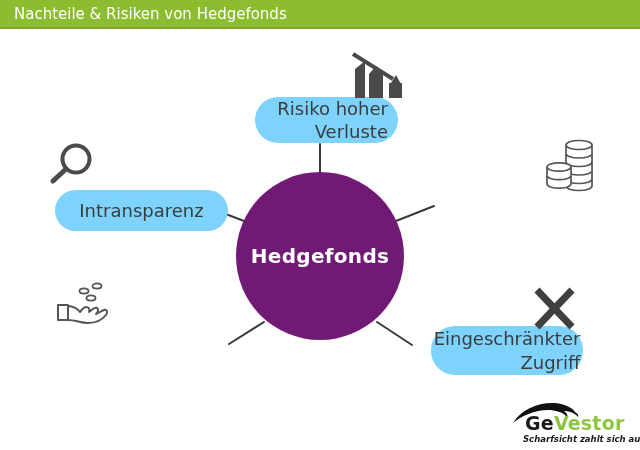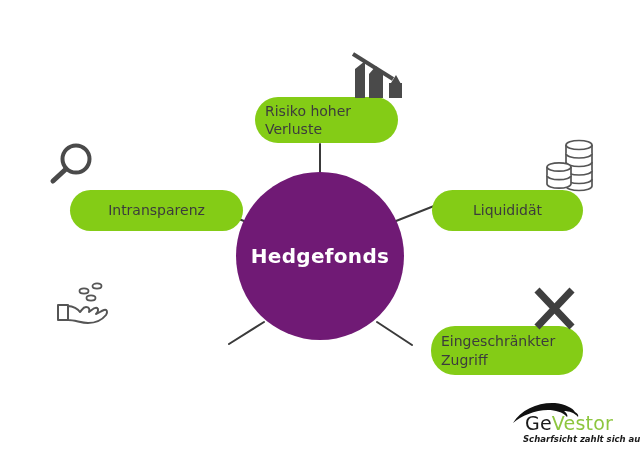--- a/index.html
+++ b/index.html
@@ -13,73 +13,73 @@
     color:#ffffff;font-size:15px;line-height:29px;padding-left:14px;
     box-sizing:border-box;
   }
   .connectors{position:absolute;left:0;top:0;z-index:1;}
   .center-circle{
     position:absolute;left:236px;top:172px;width:168px;height:168px;border-radius:50%;
     background:#701a75;display:flex;align-items:center;justify-content:center;
     color:#ffffff;font-size:20px;font-weight:bold;z-index:2;letter-spacing:.3px;
   }
   .pill{
-    position:absolute;background:#84cc16;border-radius:24px;z-index:2;
-    display:flex;align-items:center;justify-content:center;text-align:left;
-    color:#3c3c3c;font-size:14px;line-height:1.3;box-sizing:border-box;padding:2px 10px;
+    position:absolute;background:#7dd3fc;border-radius:24px;z-index:2;
+    display:flex;align-items:center;justify-content:center;text-align:right;
+    color:#3c3c3c;font-size:18px;line-height:1.3;box-sizing:border-box;padding:2px 10px;
   }
   .pill-top{left:255px;top:97px;width:143px;height:46px;}
   .pill-right{left:432px;top:190px;width:151px;height:41px;}
-  .pill-left{left:70px;top:190px;width:173px;height:41px;}
+  .pill-left{left:55px;top:190px;width:173px;height:41px;}
   .pill-bleft{left:78px;top:328px;width:151px;height:42px;}
   .pill-bright{left:431px;top:326px;width:152px;height:49px;}
   .icon{position:absolute;z-index:2;}
   .icon-chart{left:352px;top:51px;}
   .icon-coins{left:546px;top:139px;}
   .icon-magnifier{left:49px;top:137px;}
   .icon-hand{left:57px;top:282px;}
   .icon-x{left:531px;top:286px;}
   .logo{position:absolute;left:503px;top:401px;width:132px;height:46px;z-index:2;}
   .logo-swoosh{position:absolute;left:8px;top:0px;}
   .logo-wordmark{
-    position:absolute;left:22px;top:11px;font-size:19px;font-weight:normal;
+    position:absolute;left:22px;top:11px;font-size:19px;font-weight:bold;
     letter-spacing:.2px;white-space:nowrap;
   }
   .logo-ge{color:#1a1a1a;}
   .logo-vestor{color:#8dc63f;}
   .logo-tagline{
     position:absolute;left:20px;top:33px;font-size:8.5px;font-weight:bold;
     font-style:italic;color:#1a1a1a;white-space:nowrap;
   }
 </style>
 </head>
 <body>
 
 <div class="page">
 
+  <div class="header">
+    <span>Nachteile &amp; Risiken von Hedgefonds</span>
+  </div>
 
   <svg class="connectors" width="640" height="450">
     <g stroke="#3a3a3a" stroke-width="2" stroke-linecap="round">
       <line x1="320" y1="144" x2="320" y2="173"></line>
       <line x1="205" y1="206" x2="244" y2="221"></line>
       <line x1="434" y1="206" x2="396" y2="221"></line>
       <line x1="229" y1="344" x2="264" y2="322"></line>
       <line x1="412" y1="345" x2="377" y2="322"></line>
     </g>
   </svg>
 
   <div class="center-circle">
     <span>Hedgefonds</span>
   </div>
 
   <div class="pill pill-top">
     <span>Risiko hoher Verluste</span>
-  </div>
-  <div class="pill pill-right">
-    <span>Liquididät</span>
   </div>
   <div class="pill pill-left">
     <span>Intransparenz</span>
   </div>
   <div class="pill pill-bright">
     <span>Eingeschränkter Zugriff</span>
   </div>
 
   <svg class="icon icon-chart" width="55" height="47" viewBox="0 0 55 47">
     <g fill="#4a4a4a">

